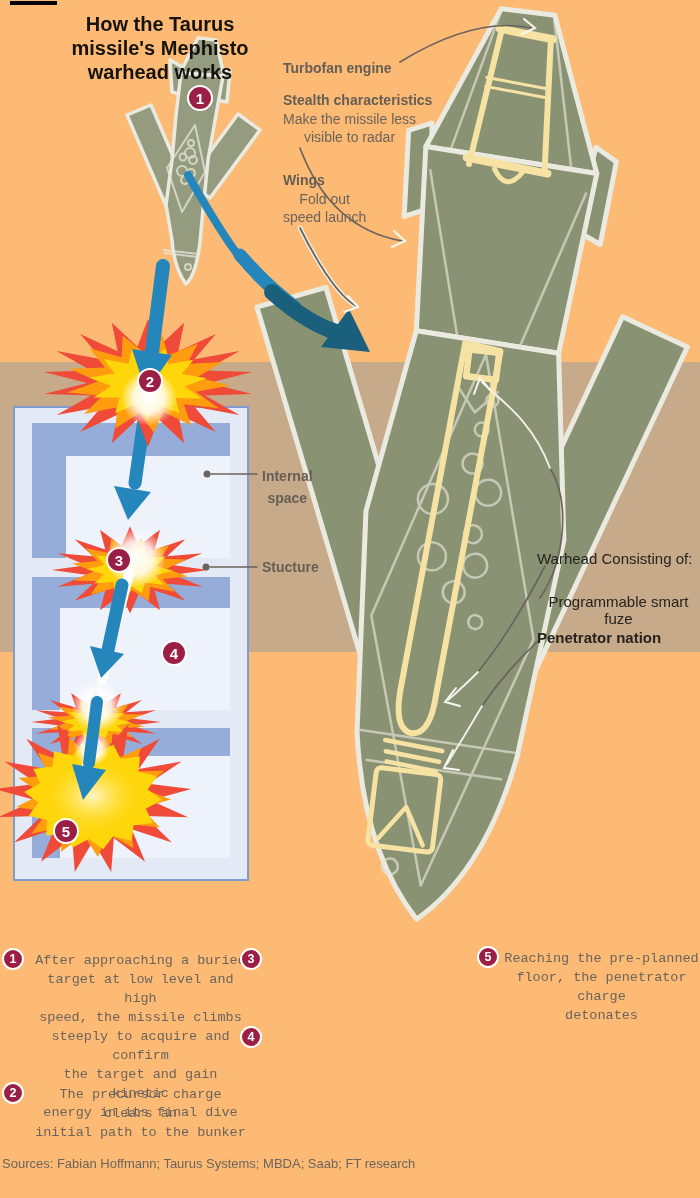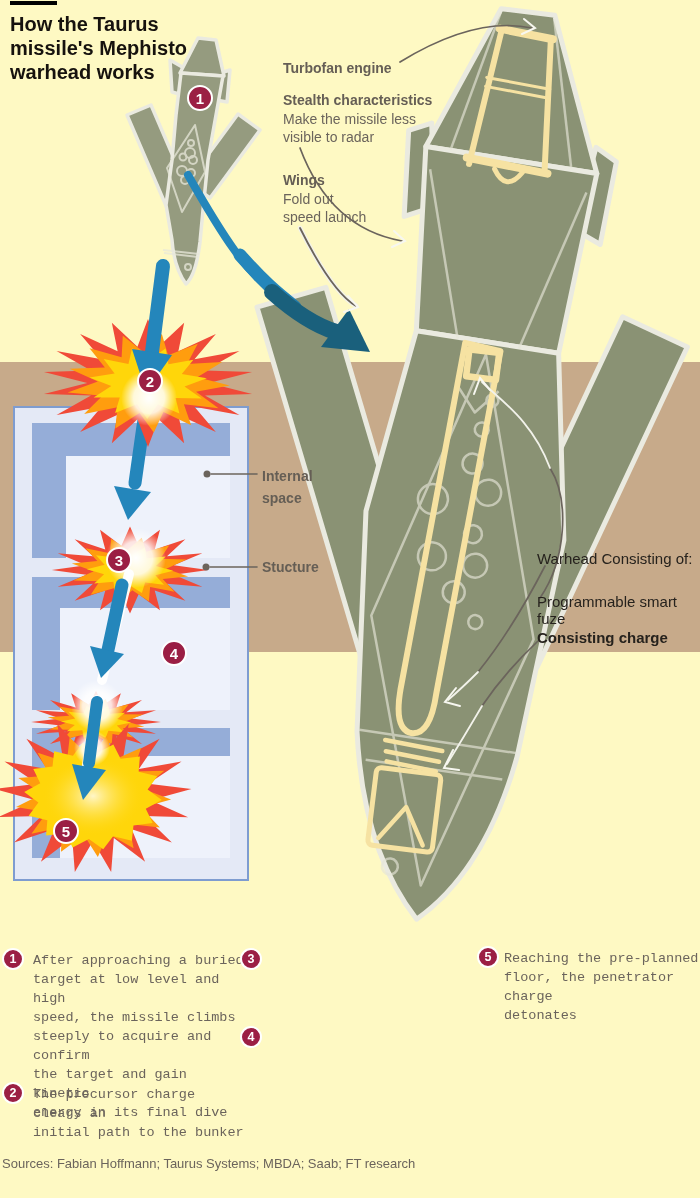--- a/index.html
+++ b/index.html
@@ -1,17 +1,17 @@
 <!DOCTYPE html>
 <html><head>
 <meta charset="utf-8">
 <style>
   html,body{margin:0;padding:0;background:#fff;}
-  .page{position:relative;width:700px;height:1198px;background:#fef9c3;overflow:hidden;
-        font-family:"Liberation Sans",sans-serif;}
+  .page{position:relative;width:700px;height:1198px;background:#fdba74;overflow:hidden;
+        font-family:"Liberation Sans",sans-serif;text-align:center;}
   svg{position:absolute;left:0;top:0;}
   .kicker-bar{position:absolute;left:10px;top:1px;width:47px;height:4px;background:#000;}
   .t-title{position:absolute;left:10px;top:12px;width:300px;font-size:20px;line-height:24px;
            font-weight:700;color:#16120e;white-space:pre-line;}
   .lbl-b{font-size:14px;font-weight:700;color:#655e55;}
   .lbl-r{font-size:14px;font-weight:400;color:#6b645c;line-height:18px;white-space:pre-line;}
   .lbl-dark{font-size:15px;color:#26221d;}
   .lbl-dark b{font-weight:400;}
   .legend-text{font-size:13.5px;line-height:19px;color:#6b645c;white-space:pre-line;font-family:Liberation Mono, monospace;}
   .badge{position:absolute;box-sizing:border-box;border-radius:50%;background:#9b1f44;
@@ -233,21 +233,21 @@
   <div class="txt lbl-b" style="left:283px;top:172px;">Wings</div>
   <div class="txt lbl-r" style="left:283px;top:190px;">Fold out
 speed launch</div>
 
   <div class="txt lbl-b" style="left:262px;top:465px;line-height:22px;white-space:pre-line;">Internal
 space</div>
   <div class="txt lbl-b" style="left:262px;top:559px;">Stucture</div>
 
   <div class="txt lbl-dark" style="left:537px;top:550px;"><b>Warhead</b><span> Consisting of:</span></div>
   <div class="txt lbl-dark" style="left:537px;top:593px;">Programmable smart fuze</div>
-  <div class="txt lbl-dark" style="left:537px;top:629px;font-weight:700;">Consisting charge</div>
+  <div class="txt lbl-dark" style="left:537px;top:629px;font-weight:700;">Penetrator nation</div>
 
   <div class="badge badge-lg" style="left:187px;top:85px;">1</div>
   <div class="badge badge-lg" style="left:137px;top:368px;">2</div>
   <div class="badge badge-lg" style="left:106px;top:547px;">3</div>
   <div class="badge badge-lg" style="left:161px;top:640px;">4</div>
   <div class="badge badge-lg" style="left:53px;top:818px;">5</div>
 
   <div class="badge badge-sm" style="left:2px;top:948px;">1</div>
   <div class="txt legend-text" style="left:33px;top:951px;width:215px;">After approaching a buried
 target at low level and high

